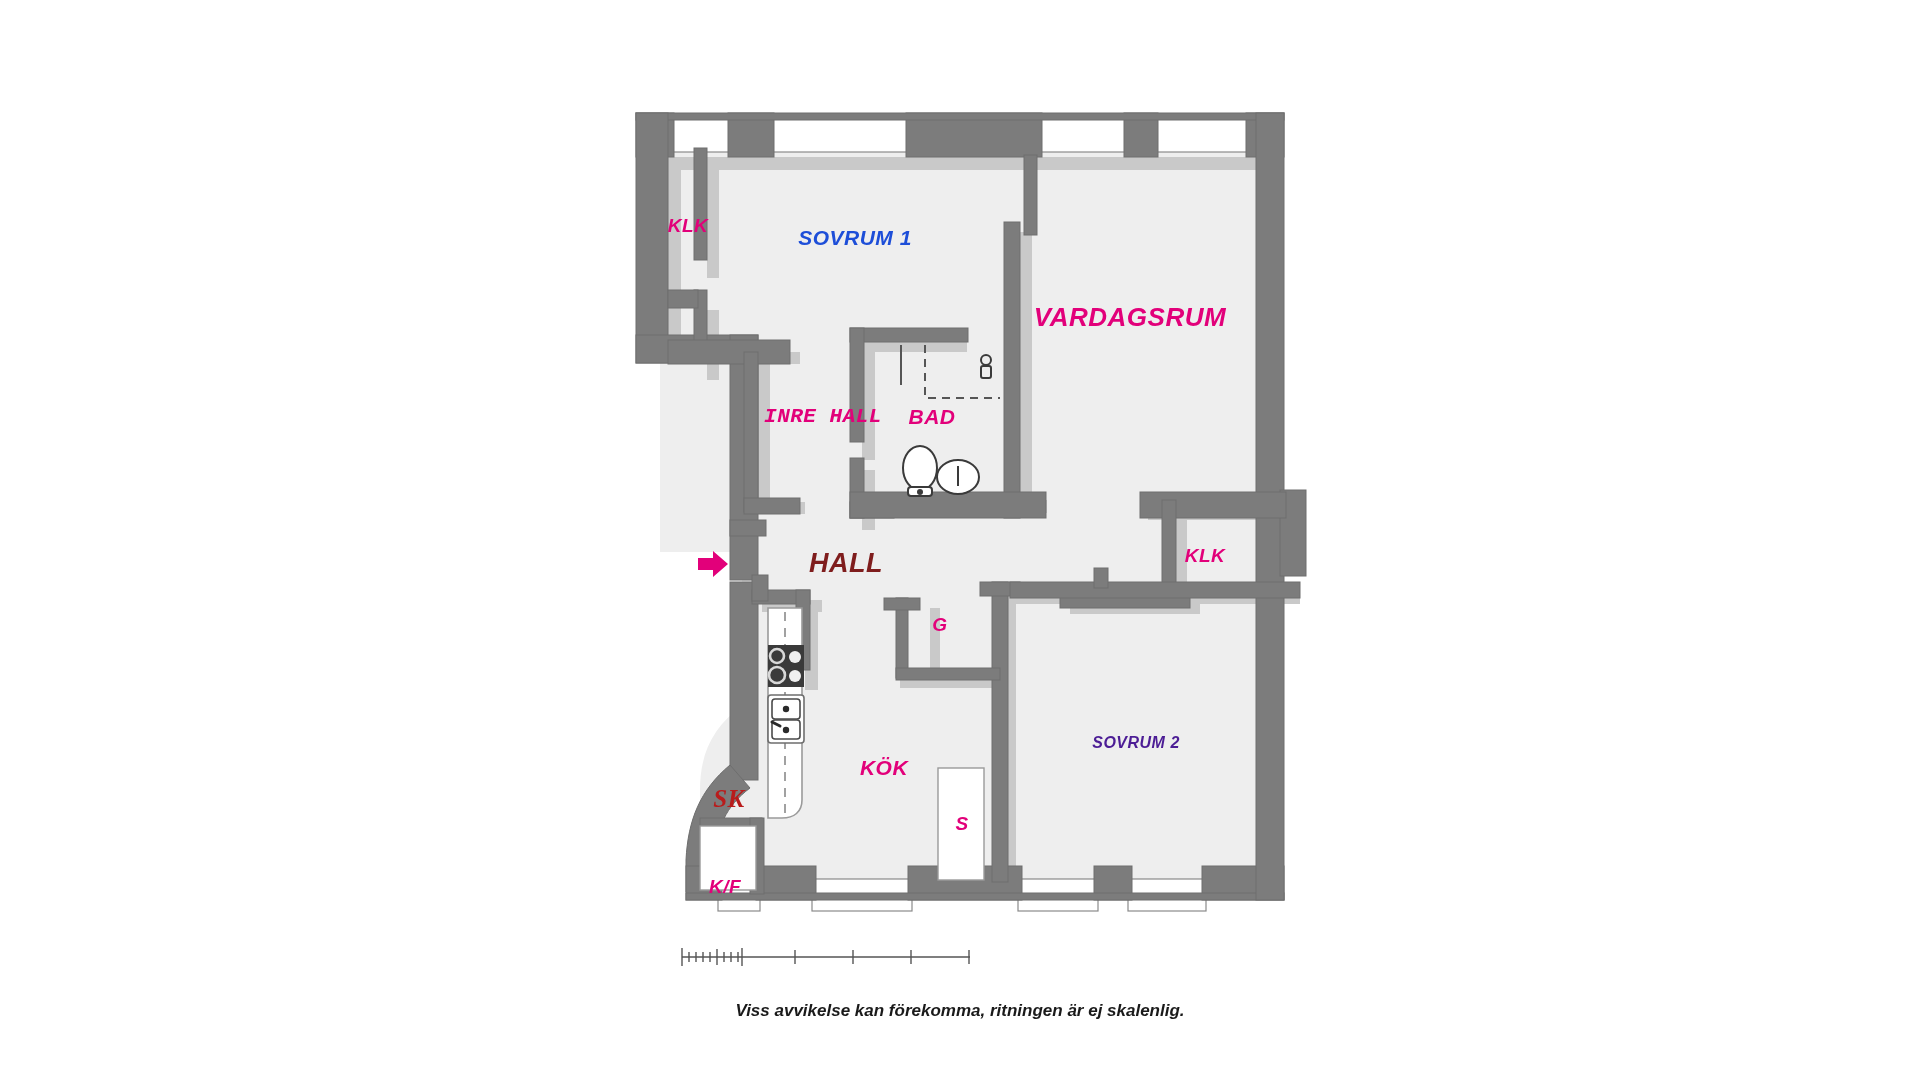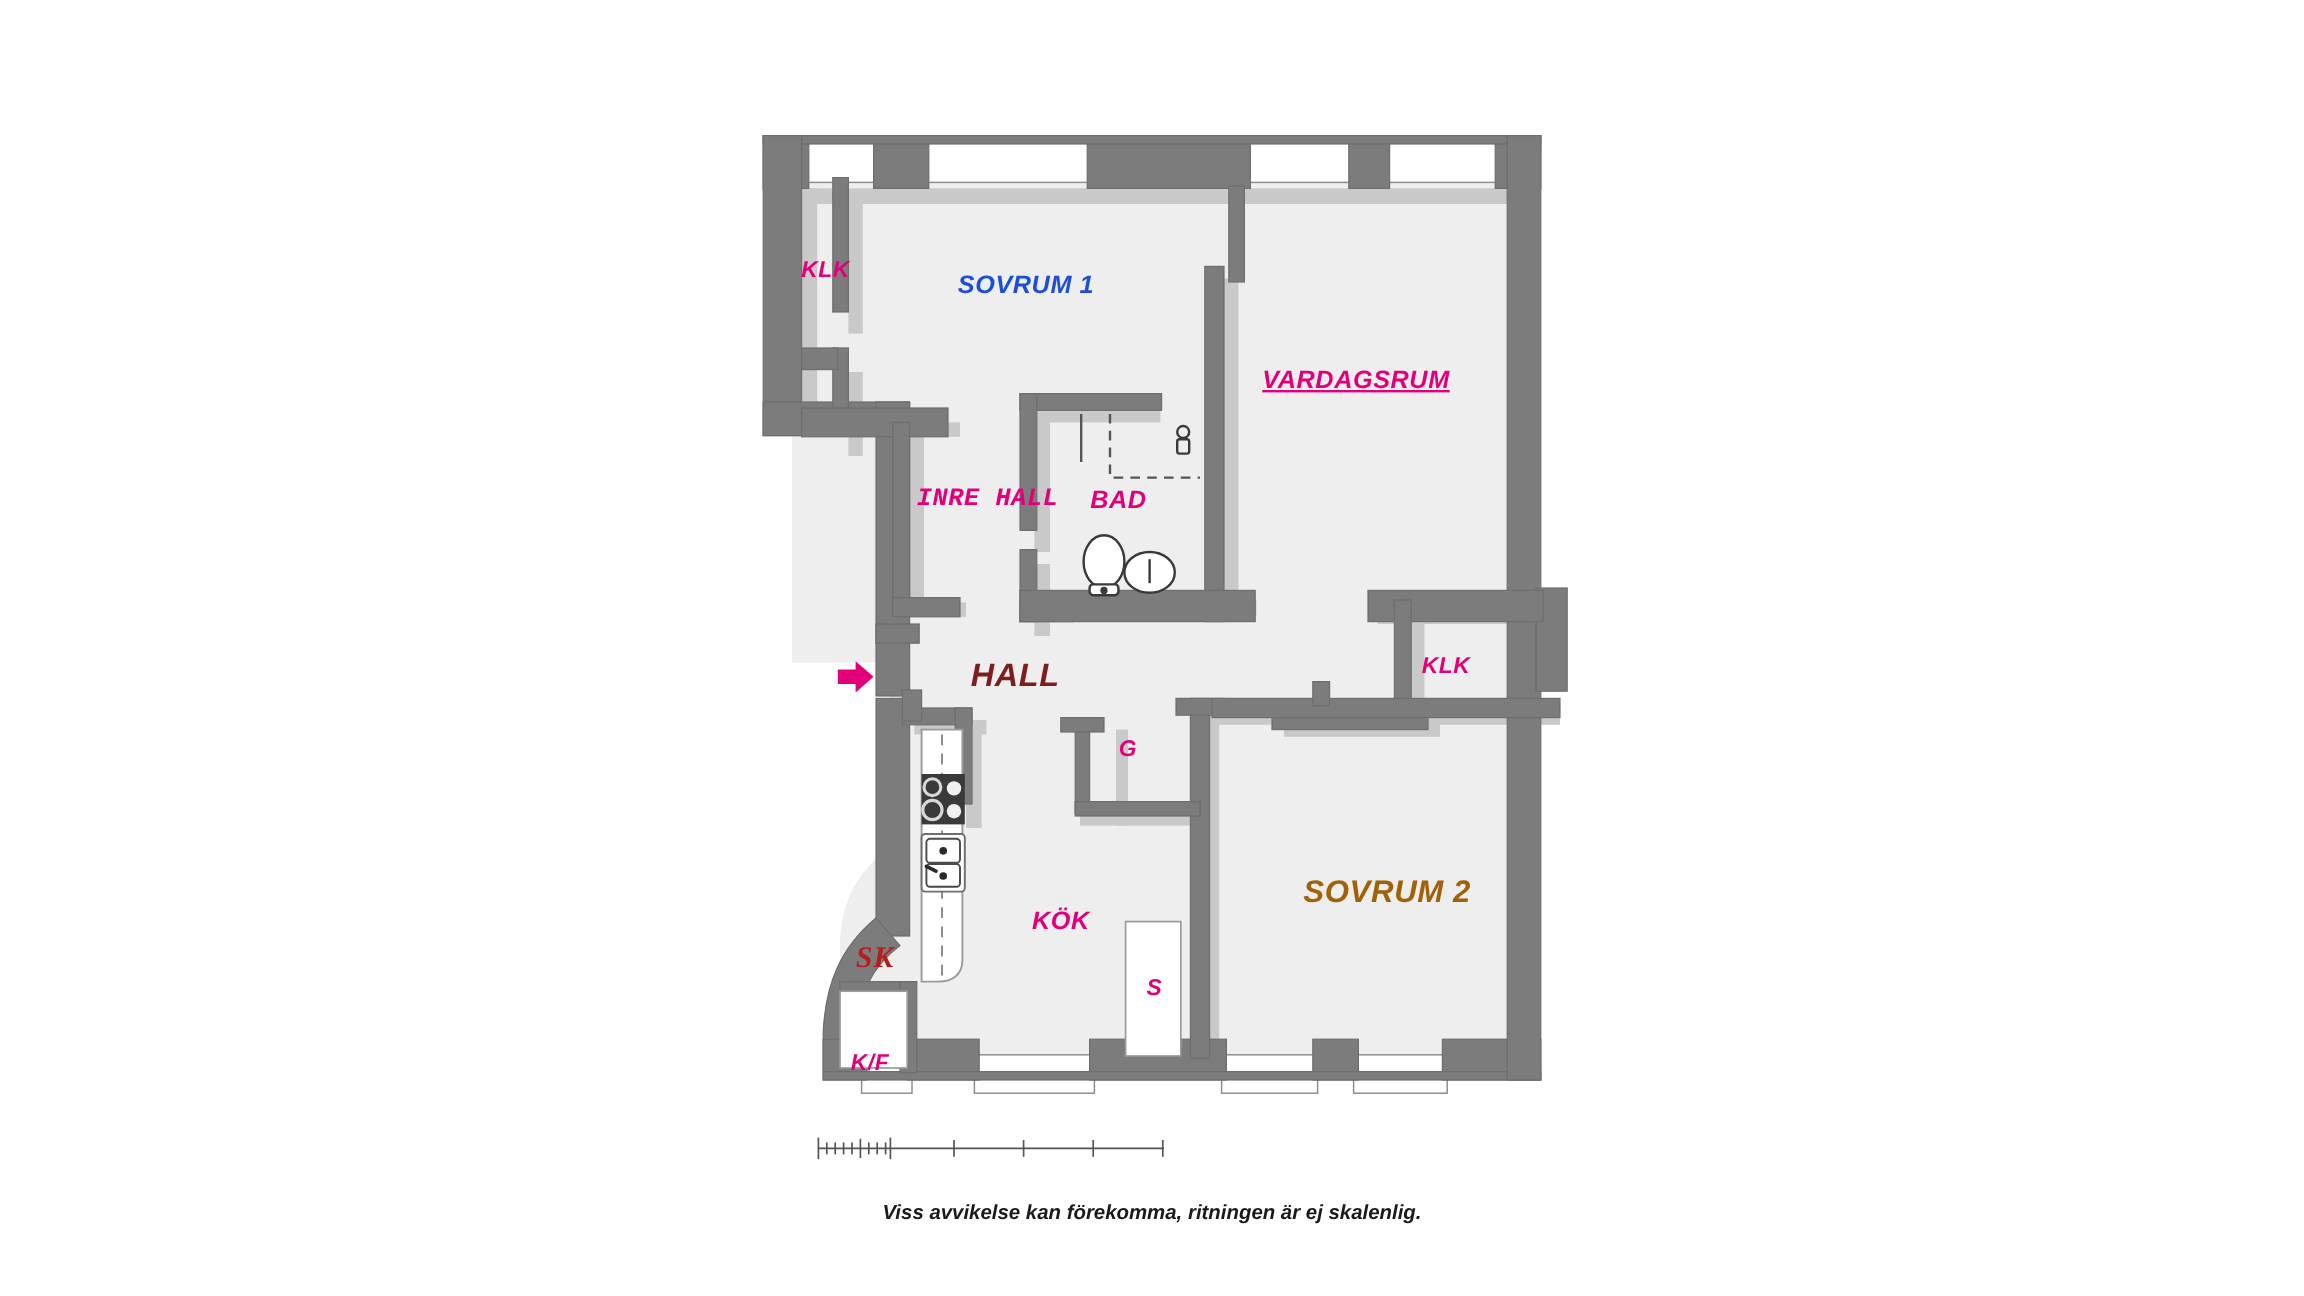--- a/index.html
+++ b/index.html
@@ -273,27 +273,27 @@
 
   <div style="position:absolute;left:698px;top:551px;width:30px;height:26px;">
     <svg viewBox="0 0 30 26" width="30" height="26" xmlns="http://www.w3.org/2000/svg">
       <path d="M 0,7 L 15,7 L 15,0 L 30,13 L 15,26 L 15,19 L 0,19 Z" fill="#E2007A"></path>
     </svg>
   </div>
 
   <div id="labels">
       <div class="room-label" style="left: 688px; top: 226px; font-size: 19px; color: rgb(226, 0, 122);">KLK</div>
       <div class="room-label" style="left: 855px; top: 238px; font-size: 21px; color: #1d4ed8;">SOVRUM 1</div>
-      <div class="room-label" style="left: 1130px; top: 317px; font-size: 21px; color: rgb(226, 0, 122); text-decoration: underline;">VARDAGSRUM</div>
+      <div class="room-label" style="left: 1130px; top: 317px; font-size: 26px; color: rgb(226, 0, 122);">VARDAGSRUM</div>
       <div class="room-label" style="left: 823px; top: 416px; font-size: 21px; color: rgb(226, 0, 122); font-family: Liberation Mono, monospace;">INRE HALL</div>
       <div class="room-label" style="left: 932px; top: 417px; font-size: 21px; color: rgb(226, 0, 122); text-align: right;">BAD</div>
       <div class="room-label" style="left: 846px; top: 563px; font-size: 27px; color: #7f1d1d;">HALL</div>
       <div class="room-label" style="left: 1205px; top: 556px; font-size: 19px; color: rgb(226, 0, 122);">KLK</div>
       <div class="room-label" style="left: 940px; top: 625px; font-size: 19px; color: rgb(226, 0, 122);">G</div>
-      <div class="room-label" style="left: 1136px; top: 743px; font-size: 26px; color: #a16207; margin-left: 20px;">SOVRUM 2</div>
+      <div class="room-label" style="left: 1136px; top: 743px; font-size: 16px; color: #4c1d95;">SOVRUM 2</div>
       <div class="room-label" style="left: 884px; top: 768px; font-size: 21px; color: rgb(226, 0, 122);">KÖK</div>
       <div class="room-label" style="left: 729px; top: 799px; font-size: 25px; color: #b91c1c; font-family: Liberation Serif, serif;">SK</div>
       <div class="room-label" style="left: 962px; top: 824px; font-size: 19px; color: rgb(226, 0, 122);">S</div>
       <div class="room-label" style="left: 725px; top: 852px; font-size: 19px; color: rgb(226, 0, 122); margin-top: 35px;">K/F</div>
     </div>
 
   <div class="caption" style="top:988px;">Viss avvikelse kan förekomma, ritningen är ej skalenlig.</div>
 
 </div>
 

